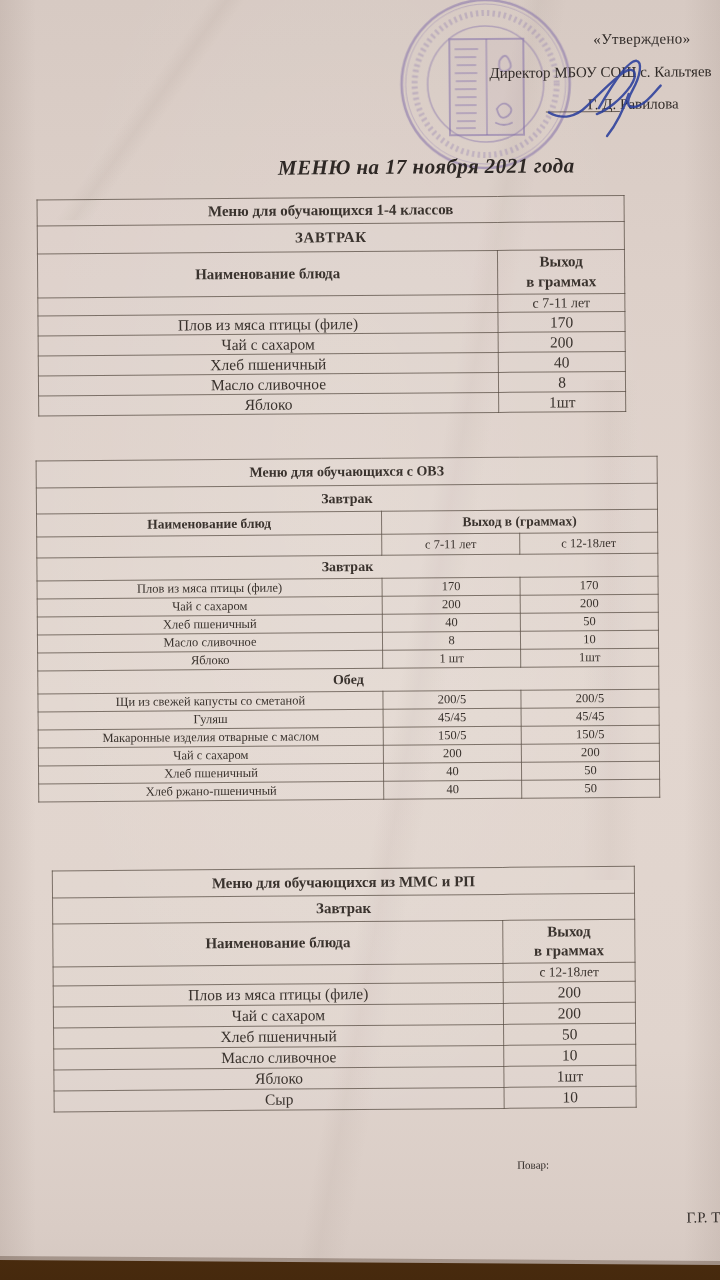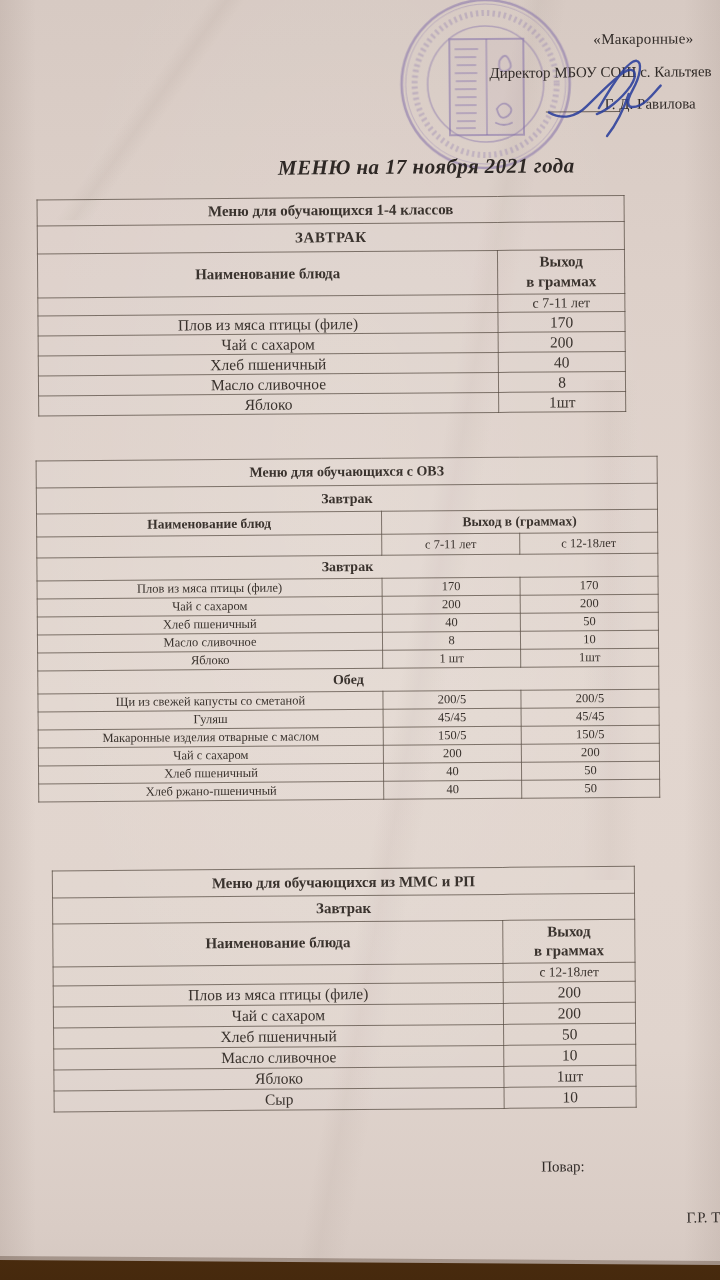--- a/index.html
+++ b/index.html
@@ -33,21 +33,21 @@
   
   .doc{position:absolute;inset:0;transform:rotate(-0.45deg);transform-origin:360px 640px;}
 
   
   .stamp{filter:blur(0.6px);opacity:0.95;}
 
   
   .approved{left:598px;top:33px;font-size:15px;letter-spacing:0.3px;}
   .director{left:494px;top:66px;font-size:15px;white-space:nowrap;}
   .sign-line{left:550px;top:99px;width:74px;height:14px;border-bottom:1px solid rgba(70,60,54,0.75);}
-  .director-name{left:609px;top:98px;font-size:15px;white-space:nowrap;}
+  .director-name{left:592px;top:98px;font-size:15px;white-space:nowrap;}
 
   
   .doc-title{left:230px;top:155px;width:400px;text-align:center;
     font-size:21px;font-weight:bold;font-style:italic;letter-spacing:0.4px;color:#2e2825;}
 
   
   table.menu-table{border-collapse:collapse;table-layout:fixed;
     position:absolute;background:rgba(255,255,255,0.06);}
   table.menu-table td{border:1px solid rgba(84,73,64,0.72);text-align:center;
     vertical-align:middle;padding:0 3px;overflow:hidden;white-space:nowrap;color:#3a332e;}
@@ -74,21 +74,21 @@
   .t3{left:50px;top:868px;width:582px;font-size:15px;}
   .t3 .r-title td{height:26px;font-size:15px;}
   .t3 .r-meal td{height:25px;}
   .t3 .r-head td{height:42px;line-height:1.3;}
   .t3 .r-age td{height:18px;font-size:13.5px;}
   .t3 .r-data td{height:20px;font-size:15.5px;}
 
   .two-line span{display:block;}
 
   
-  .cook-label{left:513px;top:1160px;font-size:15px;margin-left:24px;}
+  .cook-label{left:513px;top:1160px;font-size:11px;}
   .cook-name{left:682px;top:1212px;font-size:15px;white-space:nowrap;}
 </style>
 </head>
 <body>
 
 <div class="photo">
 
   <div class="paper-bg"></div>
   <div class="crease-1"></div>
   <div class="crease-2"></div>
@@ -107,21 +107,21 @@
           <path d="M72 68 l22 0 M72 76 l20 0 M74 84 l18 0 M72 92 l21 0 M73 100 l19 0 M72 108 l20 0 M74 116 l18 0 M72 124 l20 0 M73 132 l19 0 M74 140 l17 0 M73 147 l18 0"></path>
         </g>
         <g opacity="0.55" stroke-width="1.8" stroke-linecap="round">
           <path d="M116 80 q6 -10 10 0 q4 8 -4 10 q-8 2 -6 -10z"></path>
           <path d="M113 128 q5 -8 11 -4 q7 5 0 11 q-8 6 -11 -7z"></path>
           <path d="M112 142 q8 4 16 0"></path>
         </g>
       </g>
     </svg>
 
-    <div class="abs approved">«Макаронные»</div>
+    <div class="abs approved">«Утверждено»</div>
     <div class="abs director">Директор МБОУ СОШ с. Кальтяев</div>
     <div class="abs sign-line"></div>
     <div class="abs director-name">Г. Д. Равилова</div>
 
     <svg class="abs" style="left:545px;top:58px;" width="140" height="85" viewBox="0 0 140 85">
       <g fill="none" stroke="#2b3f9c" stroke-width="2.4" stroke-linecap="round" opacity="0.88">
         <path d="M8 56 C22 64 36 60 46 50 C60 36 74 22 84 16 C94 10 98 18 90 30 C80 44 66 54 56 58"></path>
         <path d="M58 52 C72 28 88 4 96 5 C102 6 100 20 92 34 C84 48 86 55 100 49 C108 45 114 36 120 30"></path>
         <path d="M88 38 C82 56 74 70 66 80"></path>
       </g>

